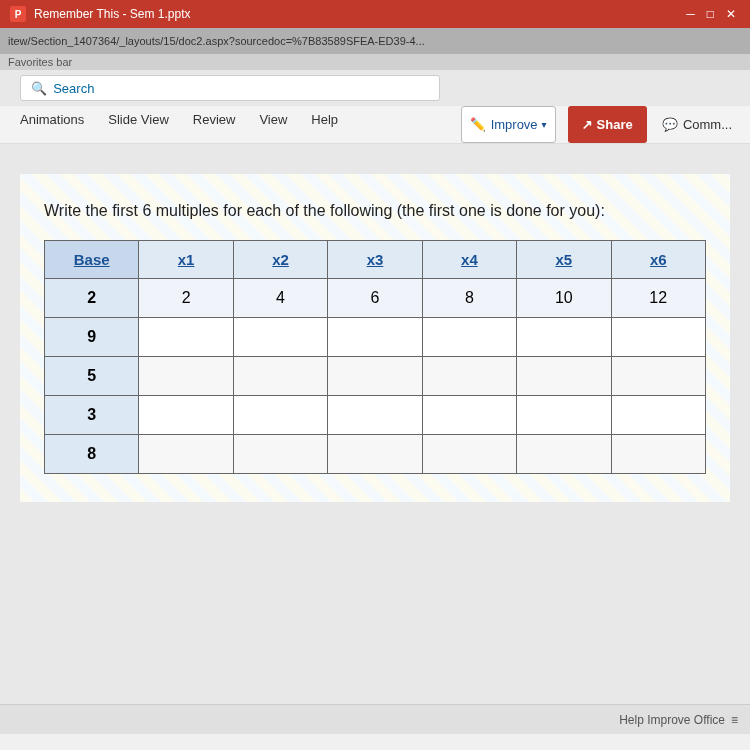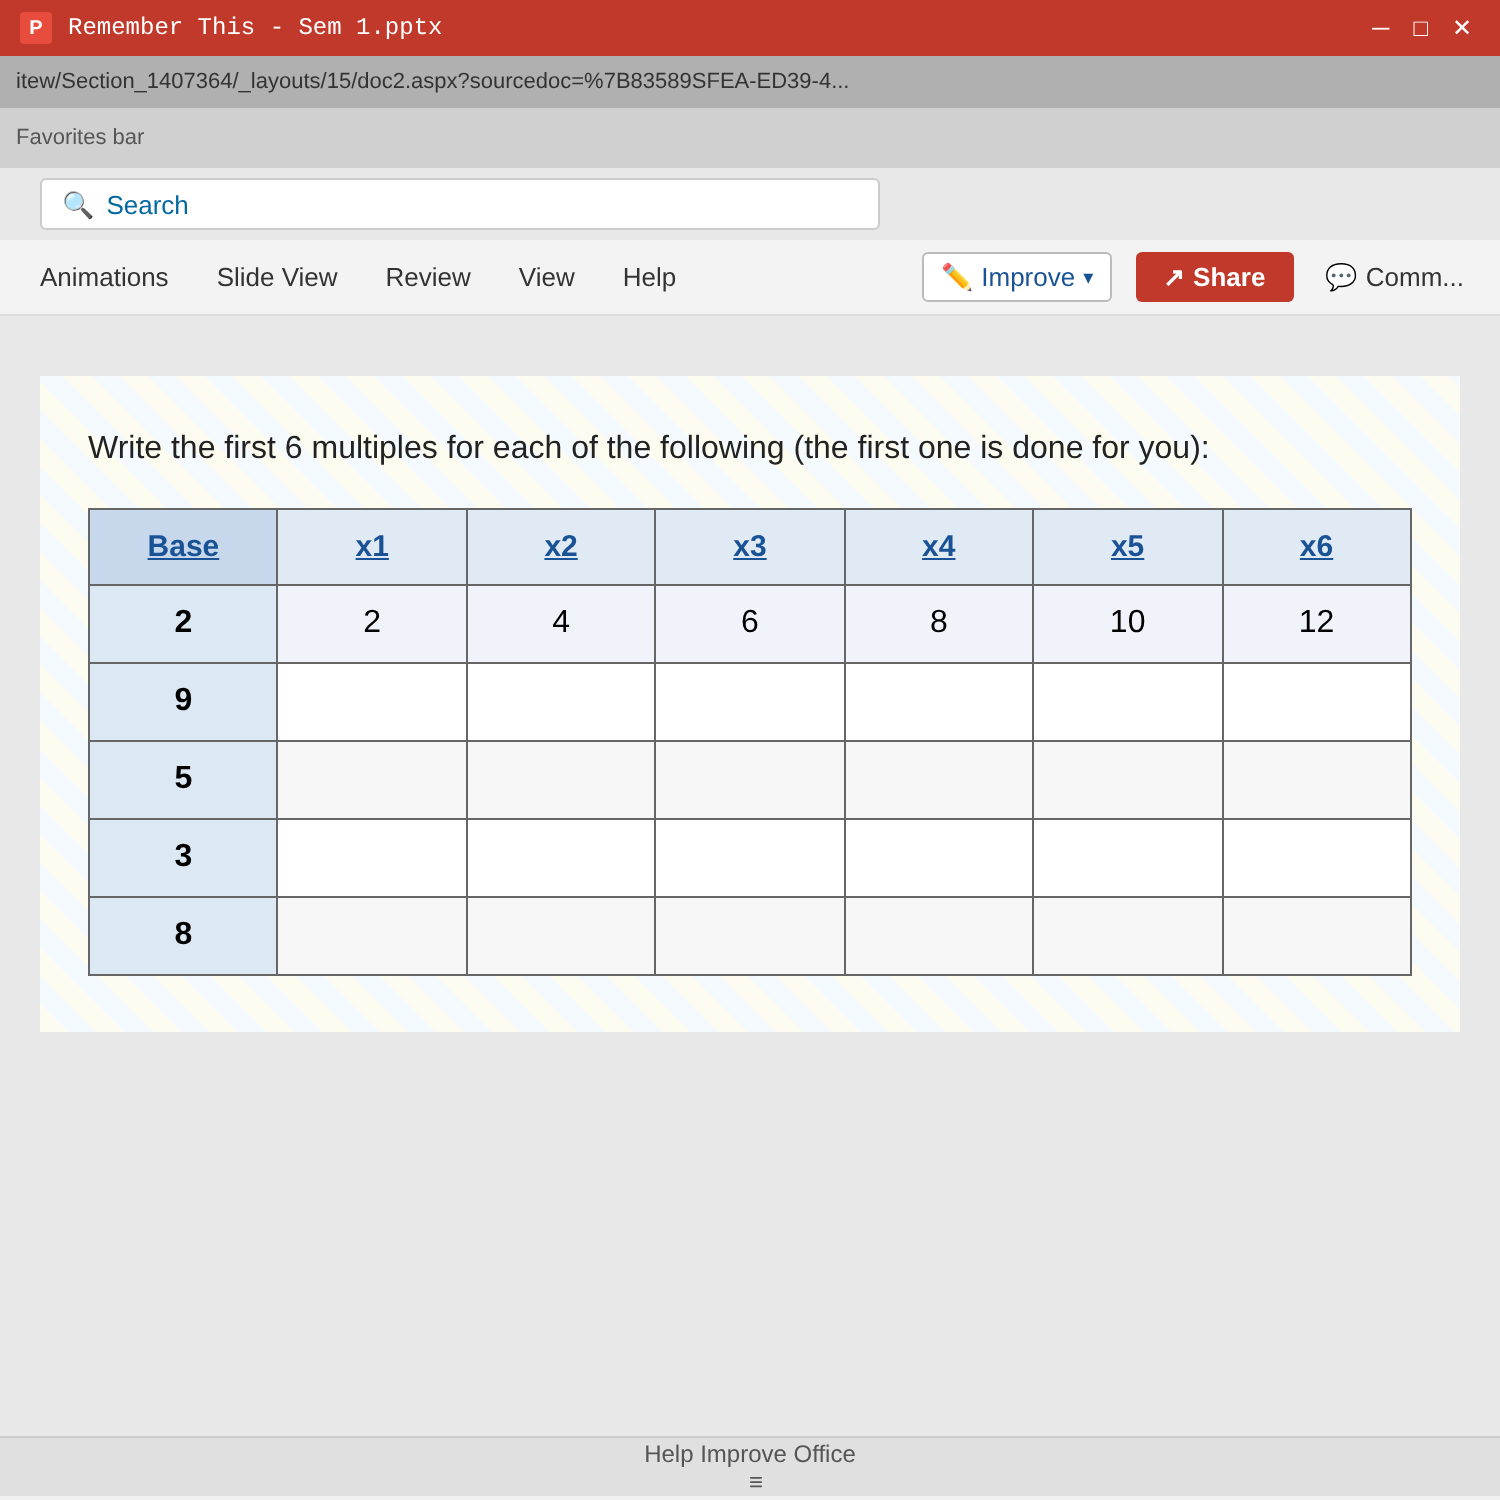--- a/index.html
+++ b/index.html
@@ -29,21 +29,20 @@
       display: flex;
       align-items: center;
       justify-content: center;
       font-size: 10px;
       color: white;
       font-weight: bold;
     }
     .title-bar-text {
       color: white;
       font-size: 12px;
-      font-family: Liberation Mono, monospace;
     }
     .title-bar-controls {
       margin-left: auto;
       display: flex;
       gap: 4px;
     }
 
     
     .address-bar {
       background: #b0b0b0;
@@ -52,21 +51,21 @@
       align-items: center;
       padding: 0 8px;
       font-size: 11px;
       color: #333;
       overflow: hidden;
     }
 
     
     .bookmarks-bar {
       background: #d0d0d0;
-      height: 30px;
+      height: 16px;
       display: flex;
       align-items: center;
       padding: 0 8px;
       font-size: 11px;
       color: #555;
     }
 
     
     .search-bar {
       background: #e8e8e8;
@@ -88,21 +87,20 @@
       font-size: 13px;
       color: #888;
     }
 
     
     .ribbon {
       background: #f3f3f3;
       border-bottom: 1px solid #ddd;
       height: 38px;
       display: flex;
-      align-items: center;
       padding: 0 10px;
       gap: 4px;
     }
     .ribbon-tab {
       font-size: 13px;
       color: #333;
       padding: 6px 10px;
       cursor: pointer;
     }
     .ribbon-editing {
@@ -225,21 +223,20 @@
     .bottom-bar {
       background: #e0e0e0;
       height: 30px;
       display: flex;
       align-items: center;
       justify-content: flex-end;
       padding: 0 12px;
       font-size: 12px;
       color: #555;
       border-top: 1px solid #ccc;
-      flex-direction: column;
     }
   </style>
 </head>
 <body>
 
 <div class="title-bar">
   <div class="title-bar-icon">
     <span>P</span>
   </div>
   <span class="title-bar-text">Remember This - Sem 1.pptx</span>

